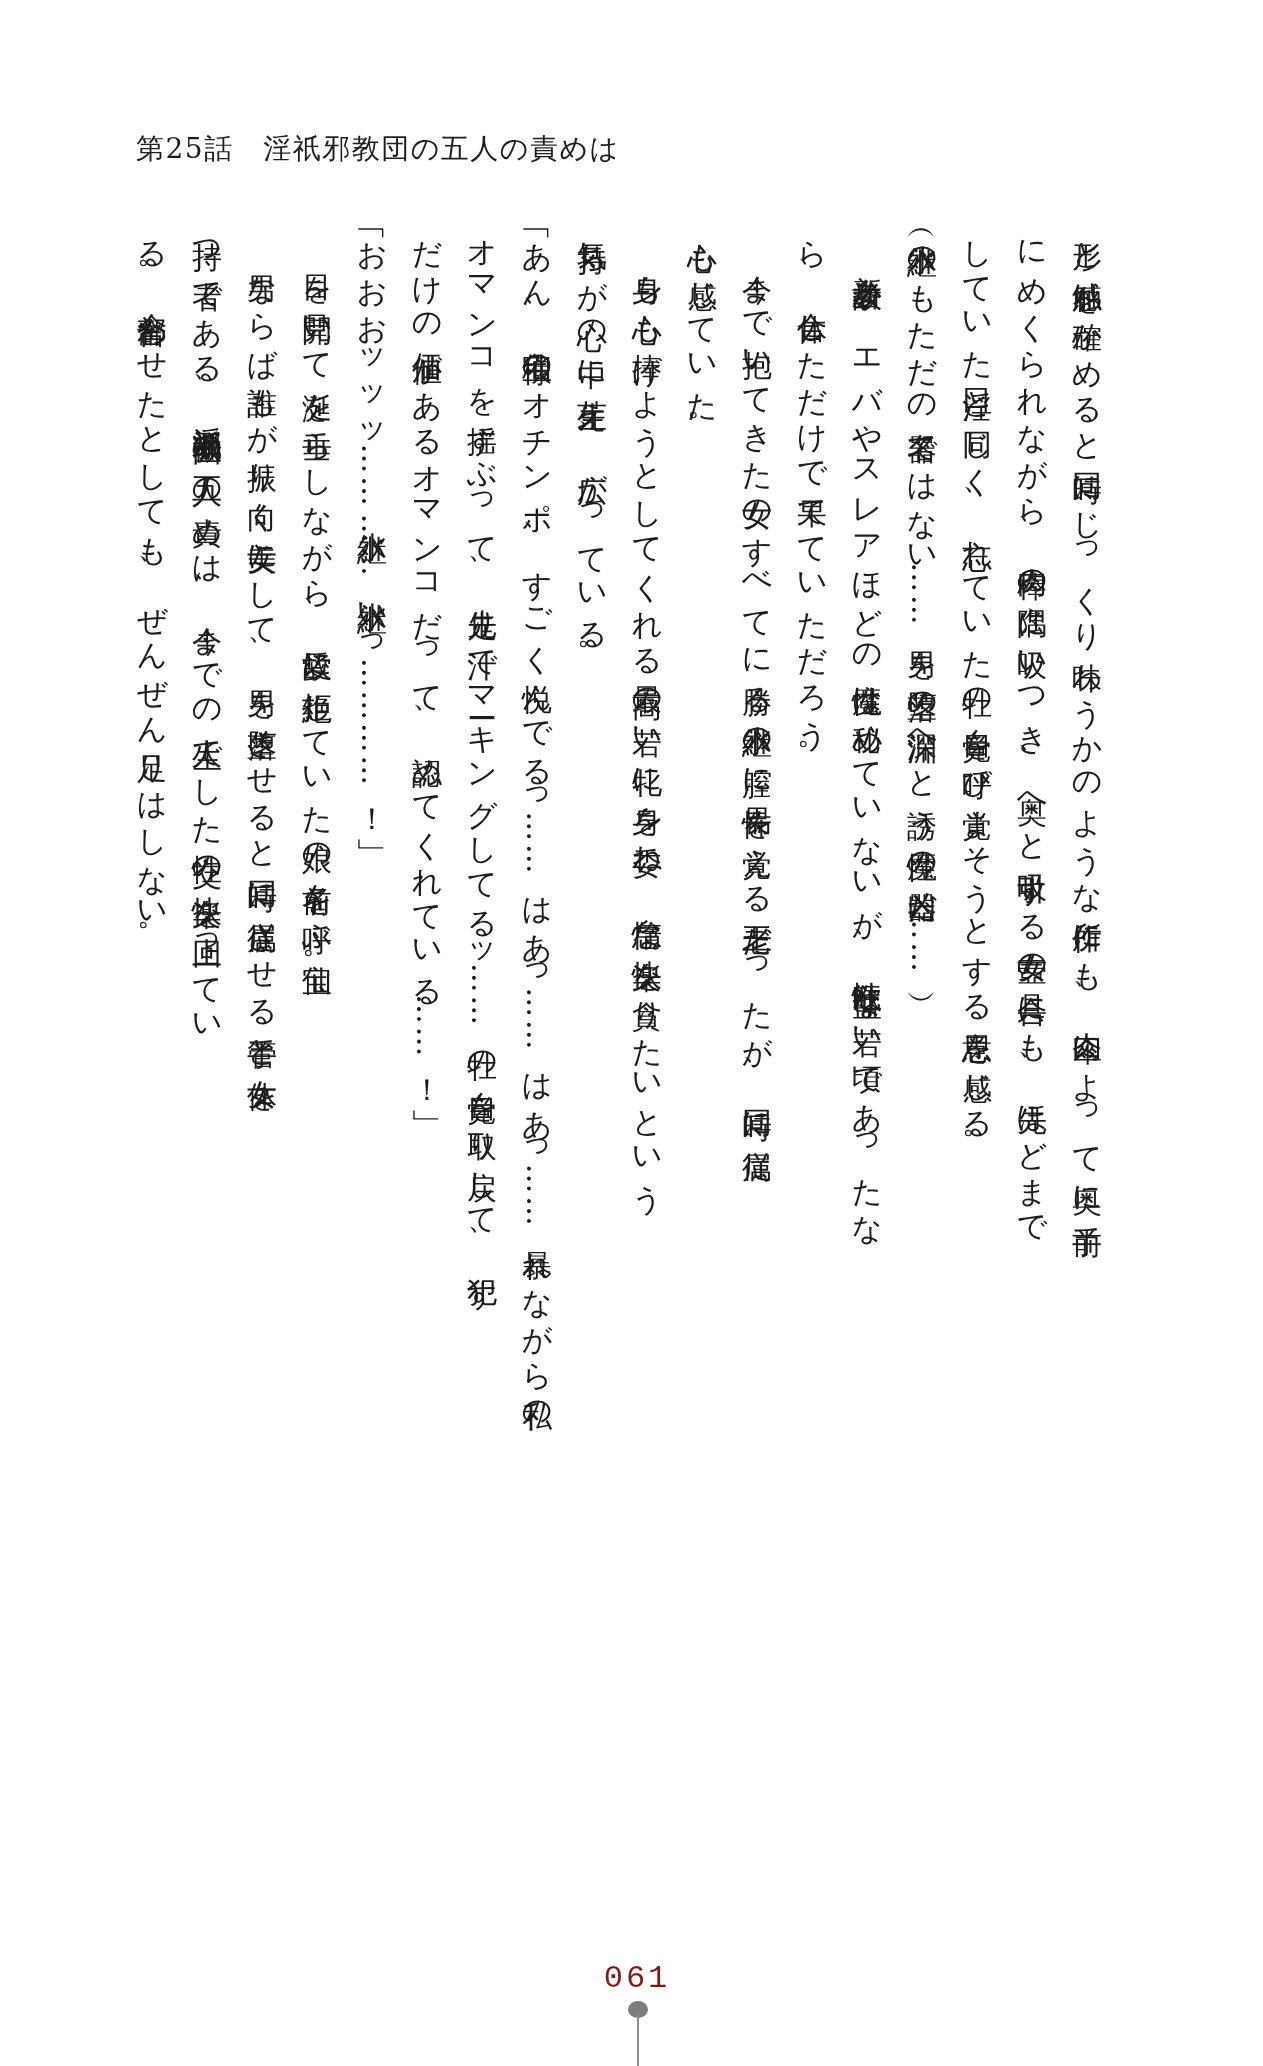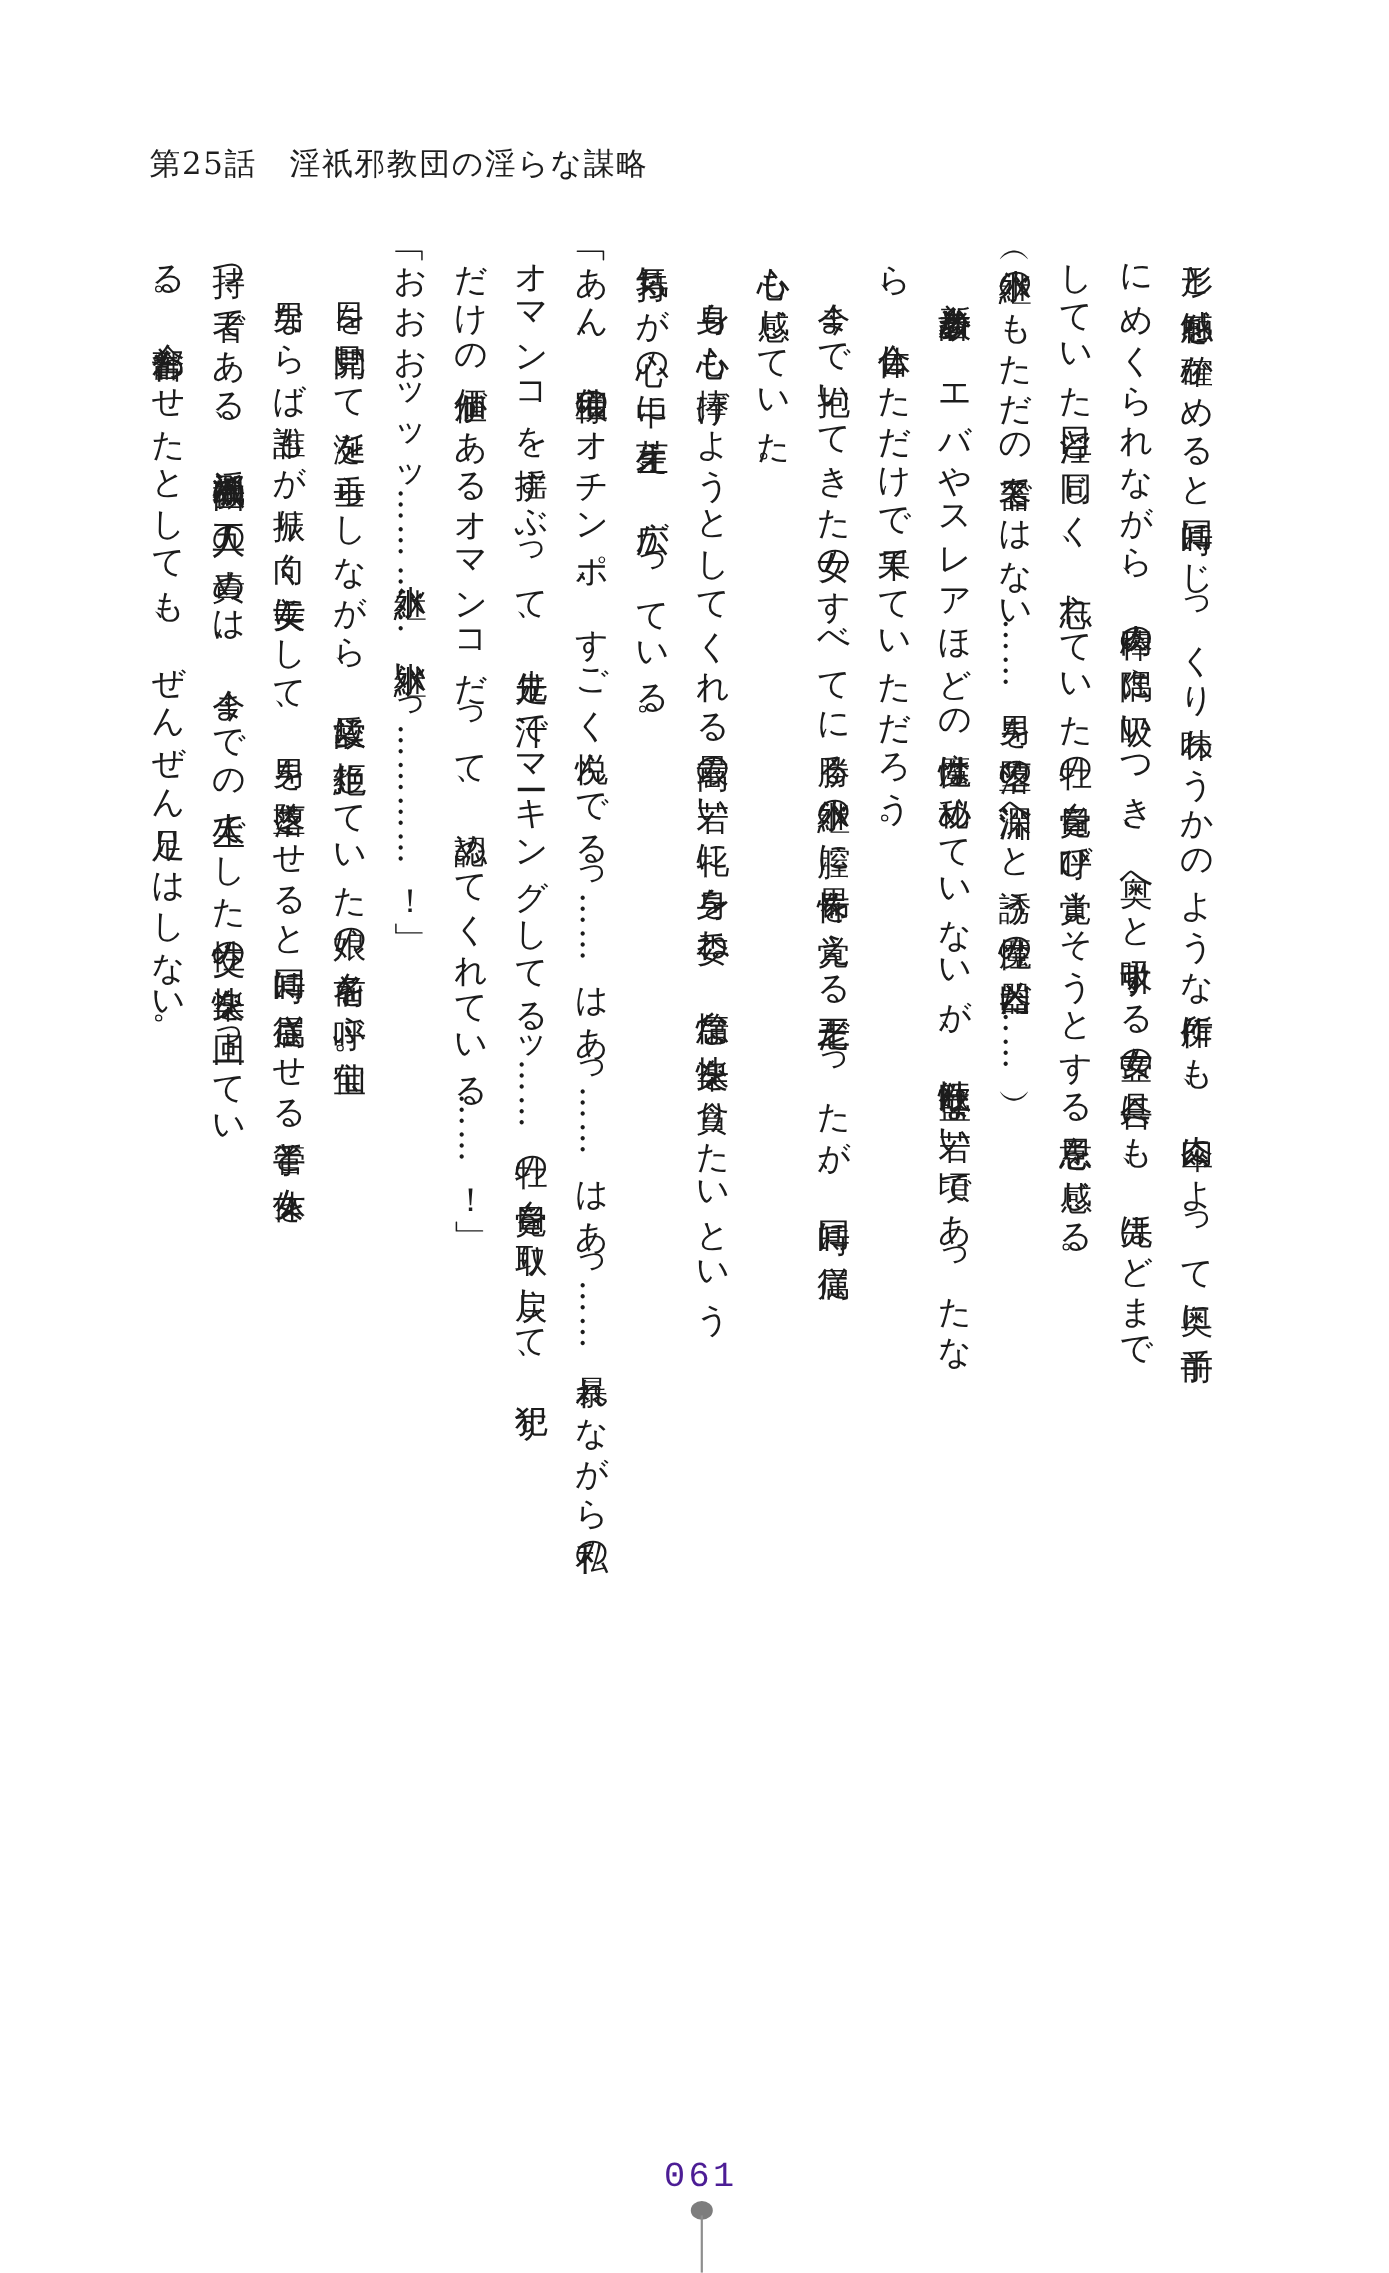--- a/index.html
+++ b/index.html
@@ -46,21 +46,21 @@
 
   
   .page-number {
     position: absolute;
     left: 637px;
     top: 1960px;
     transform: translateX(-50%);
     font-family: "Liberation Mono", "DejaVu Sans Mono", monospace;
     font-size: 32px;
     letter-spacing: 3px;
-    color: #4c1d95;
+    color: #7f1d1d;
     white-space: nowrap;
   }
   .footer-dot {
     position: absolute;
     left: 628px;
     top: 2001px;
     width: 20px;
     height: 17px;
     border-radius: 50%;
     background: #7d7d7d;
@@ -70,21 +70,21 @@
     left: 637px;
     top: 2014px;
     width: 2px;
     height: 52px;
     background: #8e8e8e;
   }
 </style>
 </head>
 <body>
 
-<div class="chapter-heading">第25話　淫祇邪教団の淫らな謀略</div>
+<div class="chapter-heading">第25話　淫祇邪教団の五人の責めは</div>
 
 <div class="body-text">
   <p class="text-line">形と感触を確かめると同時にじっくり味わうかのような所作にも、肉傘によって奥に手前</p>
   <p class="text-line">にめくられながら、肉棒の隅々に吸いつき、奥へと吸引する女壺の具合にも、先ほどまで</p>
   <p class="text-line">していた口淫と同じく、忘れていた牡の自覚を呼び覚まそうとする意思を感じる。</p>
   <p class="text-line">（氷継のもただの名器ではない……男を堕落の深淵へと誘う魔性の凶器だ……）</p>
   <p class="text-line">　新参者故か、エバやスレアほどの魔性は秘めていないが、性欲旺盛な若い頃であったな</p>
   <p class="text-line">ら、合体しただけで果てていただろう。</p>
   <p class="text-line">　今まで抱いてきた女のすべてに勝る氷継の膣に畏怖を覚える老王だったが、同時に従属</p>
   <p class="text-line">心も感じていた。</p>

